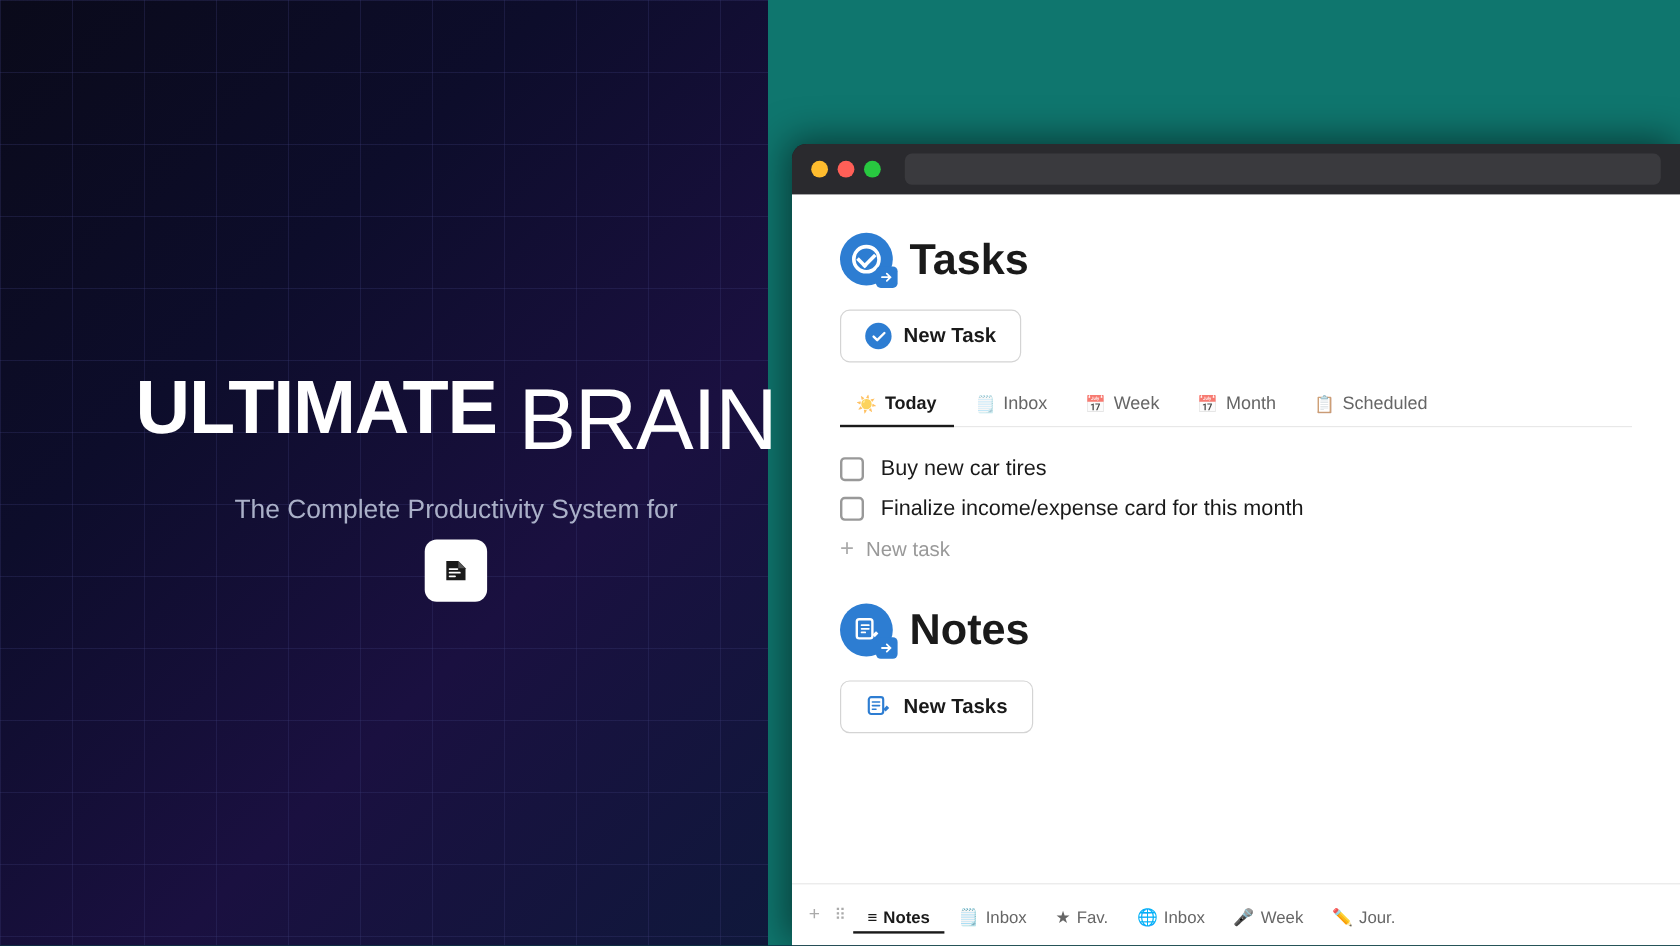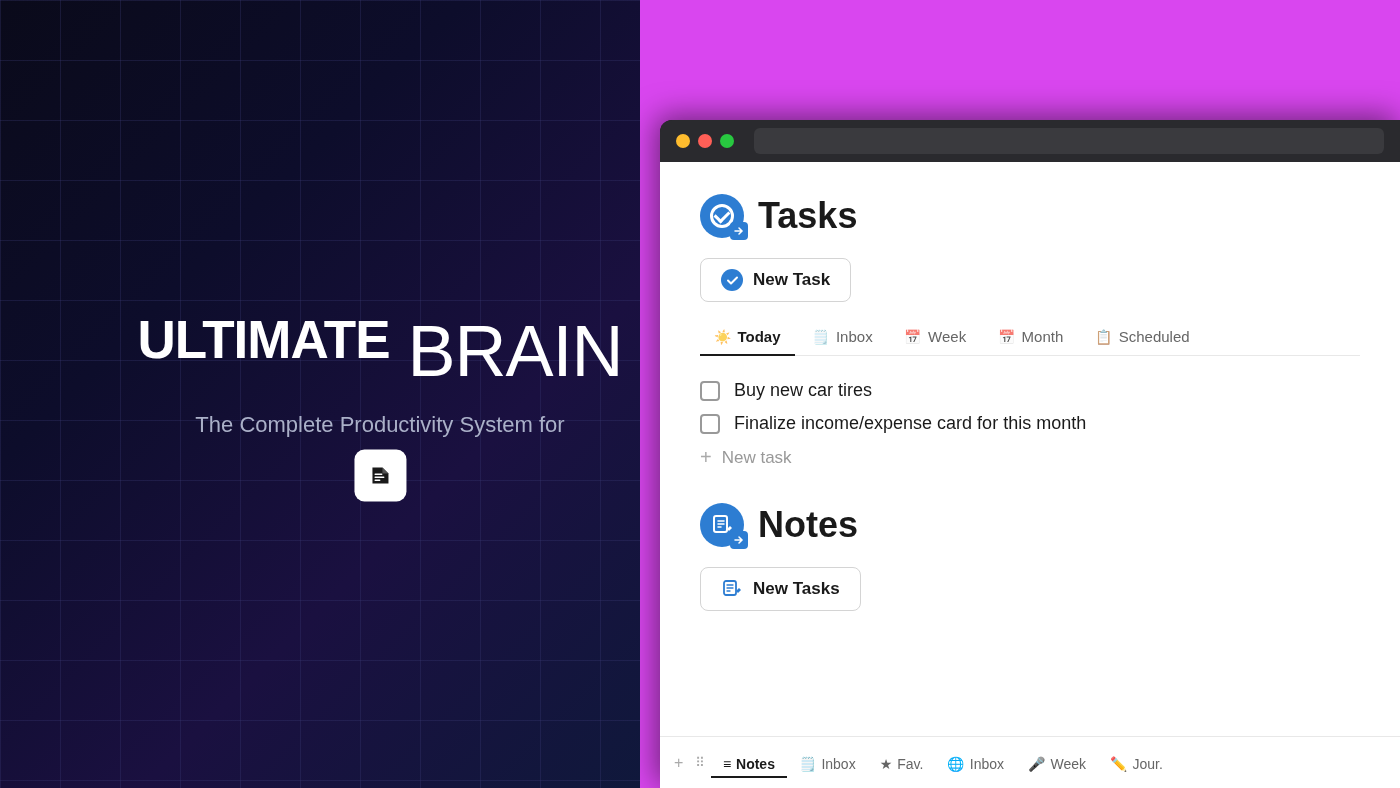--- a/index.html
+++ b/index.html
@@ -44,21 +44,21 @@
     }
 
     .title-line {
       display: flex;
       align-items: center;
       gap: 18px;
       margin-bottom: 20px;
     }
 
     .title-ultimate {
-      font-size: 53px;
+      font-size: 63px;
       font-weight: 900;
       color: #ffffff;
       letter-spacing: -1px;
       text-transform: uppercase;
       text-align: center;
     }
 
     .title-brain {
       font-size: 72px;
       font-weight: 400;
@@ -90,21 +90,21 @@
       font-size: 32px;
     }
 
     
     .right-panel {
       position: absolute;
       right: 0;
       top: 0;
       width: 760px;
       height: 788px;
-      background: #d946ef;
+      background: #0f766e;
       overflow: hidden;
     }
 
     
     .browser-chrome {
       position: absolute;
       top: 120px;
       left: 20px;
       right: 0;
       bottom: 0;

